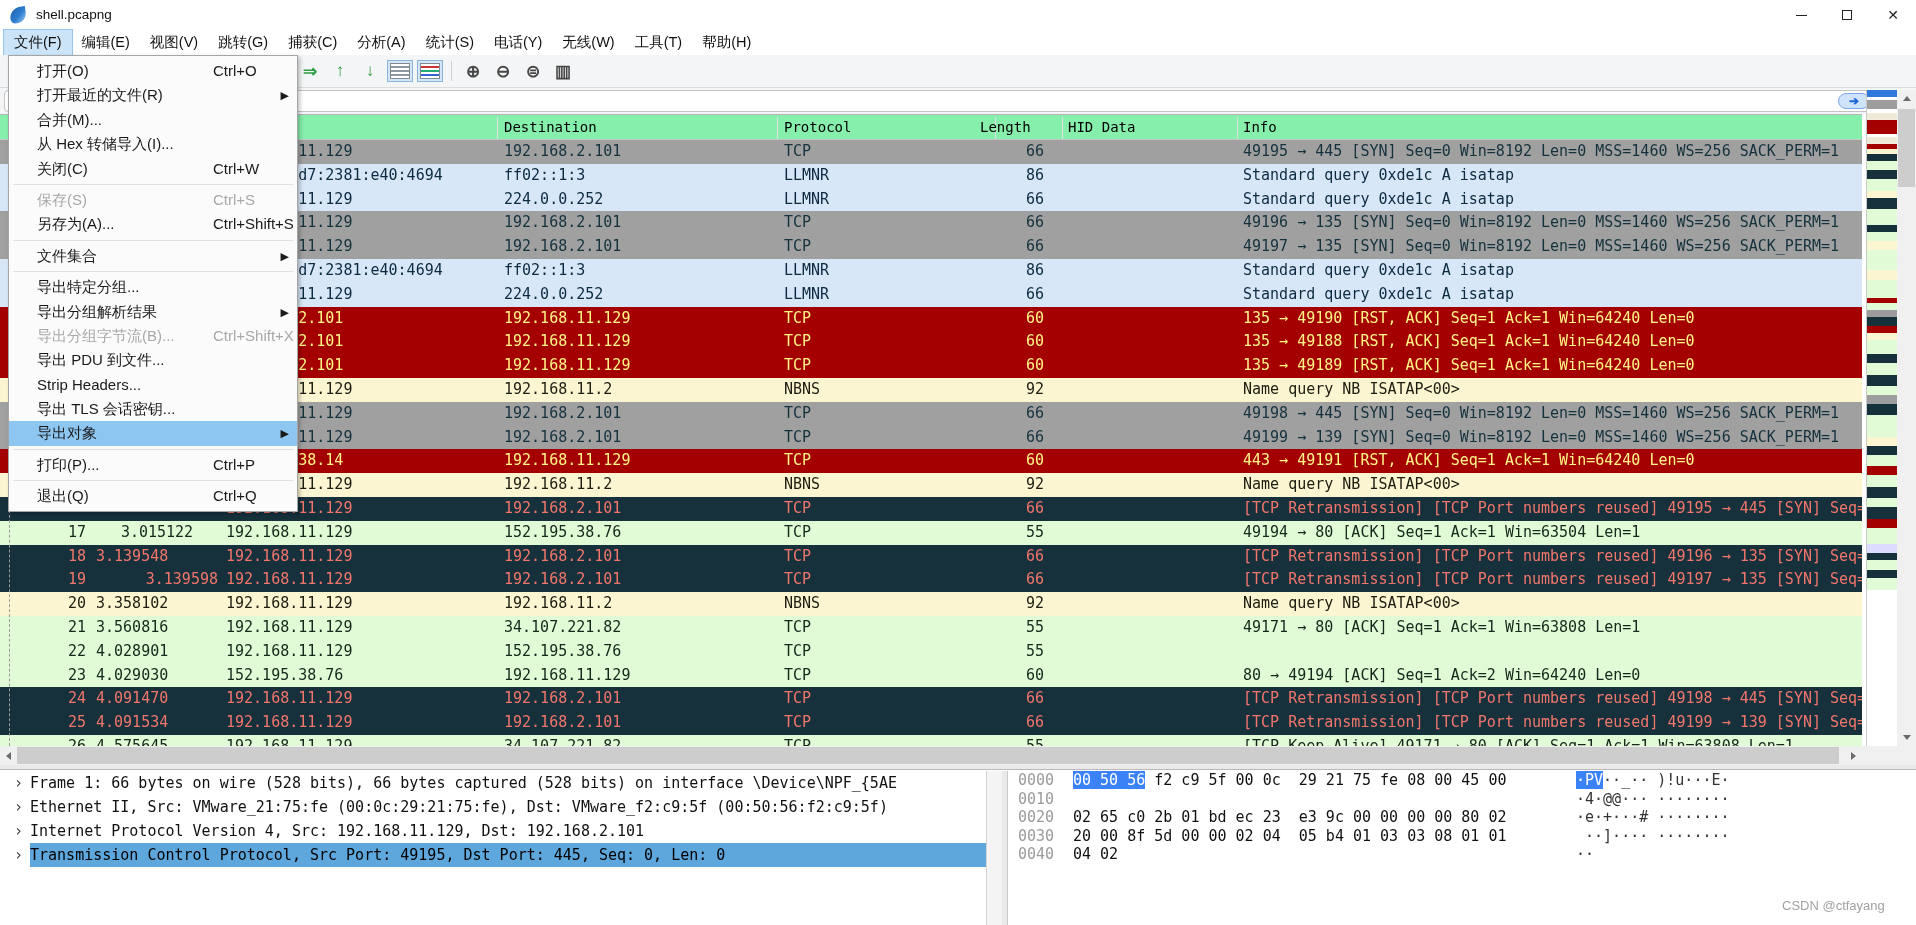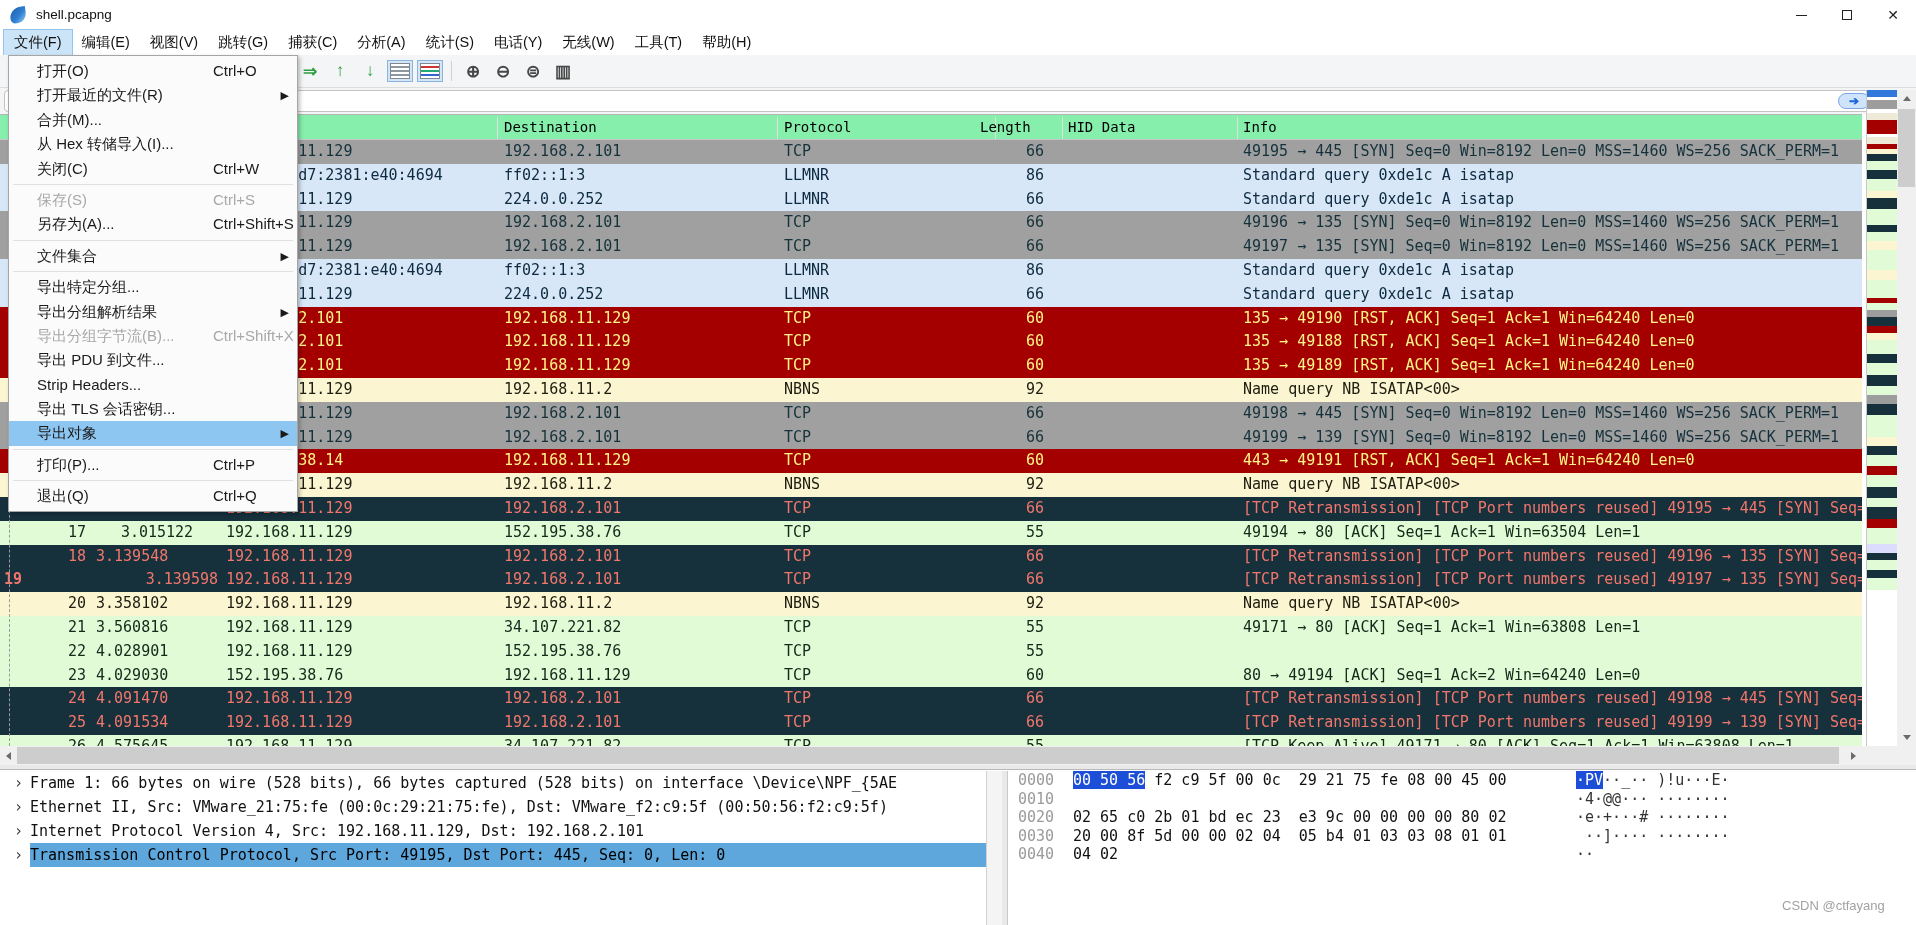--- a/index.html
+++ b/index.html
@@ -75,21 +75,21 @@
   .drow .dtxt { position:absolute; left:30px; right:0; }
   .drow.sel .dtxt { background:#5ea7dc; color:#000; }
   #dscroll { left:986px; top:771px; width:16px; height:154px; background:#f4f4f4; border-left:1px solid #d3d3d3; }
   #panediv { left:1002px; top:771px; width:6px; height:154px; background:#e9e9e9; border-right:1px solid #c9c9c9; }
   #hexpane { left:1008px; top:771px; width:908px; height:154px; background:#ffffff; font-family:"DejaVu Sans Mono", monospace; font-size:15px; }
   #hexgutter { left:1008px; top:771px; width:56px; height:154px; background:#ececec; }
   .xrow { position:relative; height:18.5px; line-height:18.5px; white-space:pre; }
   .xoff { position:absolute; left:10px; color:#9a9a9a; }
   .xhex { position:absolute; left:65px; color:#111; }
   .xasc { position:absolute; left:568px; color:#333; }
-  .hexsel { background:#1d4ed8; color:#ffffff; }
+  .hexsel { background:#3b82f6; color:#ffffff; }
   #watermark { left:1782px; top:898px; font-size:13px; color:#a2a2a2; }
   
   #filemenu { left:8px; top:55px; width:290px; height:457px; background:#fbfbfb; border:1px solid #a5a5a5; box-shadow:2px 2px 4px rgba(0,0,0,0.25); z-index:10; padding-top:3px; font-size:15px; color:#1a1a1a; }
   .fm-item { position:relative; height:24.4px; line-height:24.4px; padding-left:28px; white-space:pre; }
   .fm-item .sc { position:absolute; left:204px; }
   .fm-item .sub { position:absolute; right:8px; top:0; font-size:11px; }
   .fm-item.disabled { color:#a8a8a8; }
   .fm-item.hl { background:#8ec6f2; }
   .fm-sep { height:7px; position:relative; }
   .fm-sep::after { content:""; position:absolute; left:4px; right:4px; top:3px; height:1px; background:#e0e0e0; }
@@ -341,21 +341,21 @@
         <div class="pcell" style="left: 20px; width: 66px; text-align: right;">18</div>
         <div class="pcell" style="left: 96px; width: 122px; text-align: left;">3.139548</div>
         <div class="pcell" style="left: 226px; width: 270px; text-align: left;">192.168.11.129</div>
         <div class="pcell" style="left: 504px; width: 270px; text-align: left;">192.168.2.101</div>
         <div class="pcell" style="left: 784px; width: 200px; text-align: left;">TCP</div>
         <div class="pcell" style="left: 960px; width: 84px; text-align: right;">66</div>
         <div class="pcell" style="left: 1068px; width: 160px; text-align: left;"></div>
         <div class="pcell" style="left: 1243px; width: 619px; text-align: left;">[TCP Retransmission] [TCP Port numbers reused] 49196 → 135 [SYN] Seq=0 Win=8192 Len=0</div>
       </div>
       <div class="prow c-bad">
-        <div class="pcell" style="left: 4px; width: 66px;  font-weight: bold;">19</div>
+        <div class="pcell" style="left: 20px; width: 66px; text-align: right;">19</div>
         <div class="pcell" style="left: 96px; width: 122px; text-align: right;">3.139598</div>
         <div class="pcell" style="left: 226px; width: 270px; text-align: left;">192.168.11.129</div>
         <div class="pcell" style="left: 504px; width: 270px; text-align: left;">192.168.2.101</div>
         <div class="pcell" style="left: 784px; width: 200px; text-align: left;">TCP</div>
         <div class="pcell" style="left: 960px; width: 84px; text-align: right;">66</div>
         <div class="pcell" style="left: 1068px; width: 160px; text-align: left;"></div>
         <div class="pcell" style="left: 1243px; width: 619px; text-align: left;">[TCP Retransmission] [TCP Port numbers reused] 49197 → 135 [SYN] Seq=0 Win=8192 Len=0</div>
       </div>
       <div class="prow c-nbns">
         <div class="pcell" style="left: 20px; width: 66px; text-align: right;">20</div>

